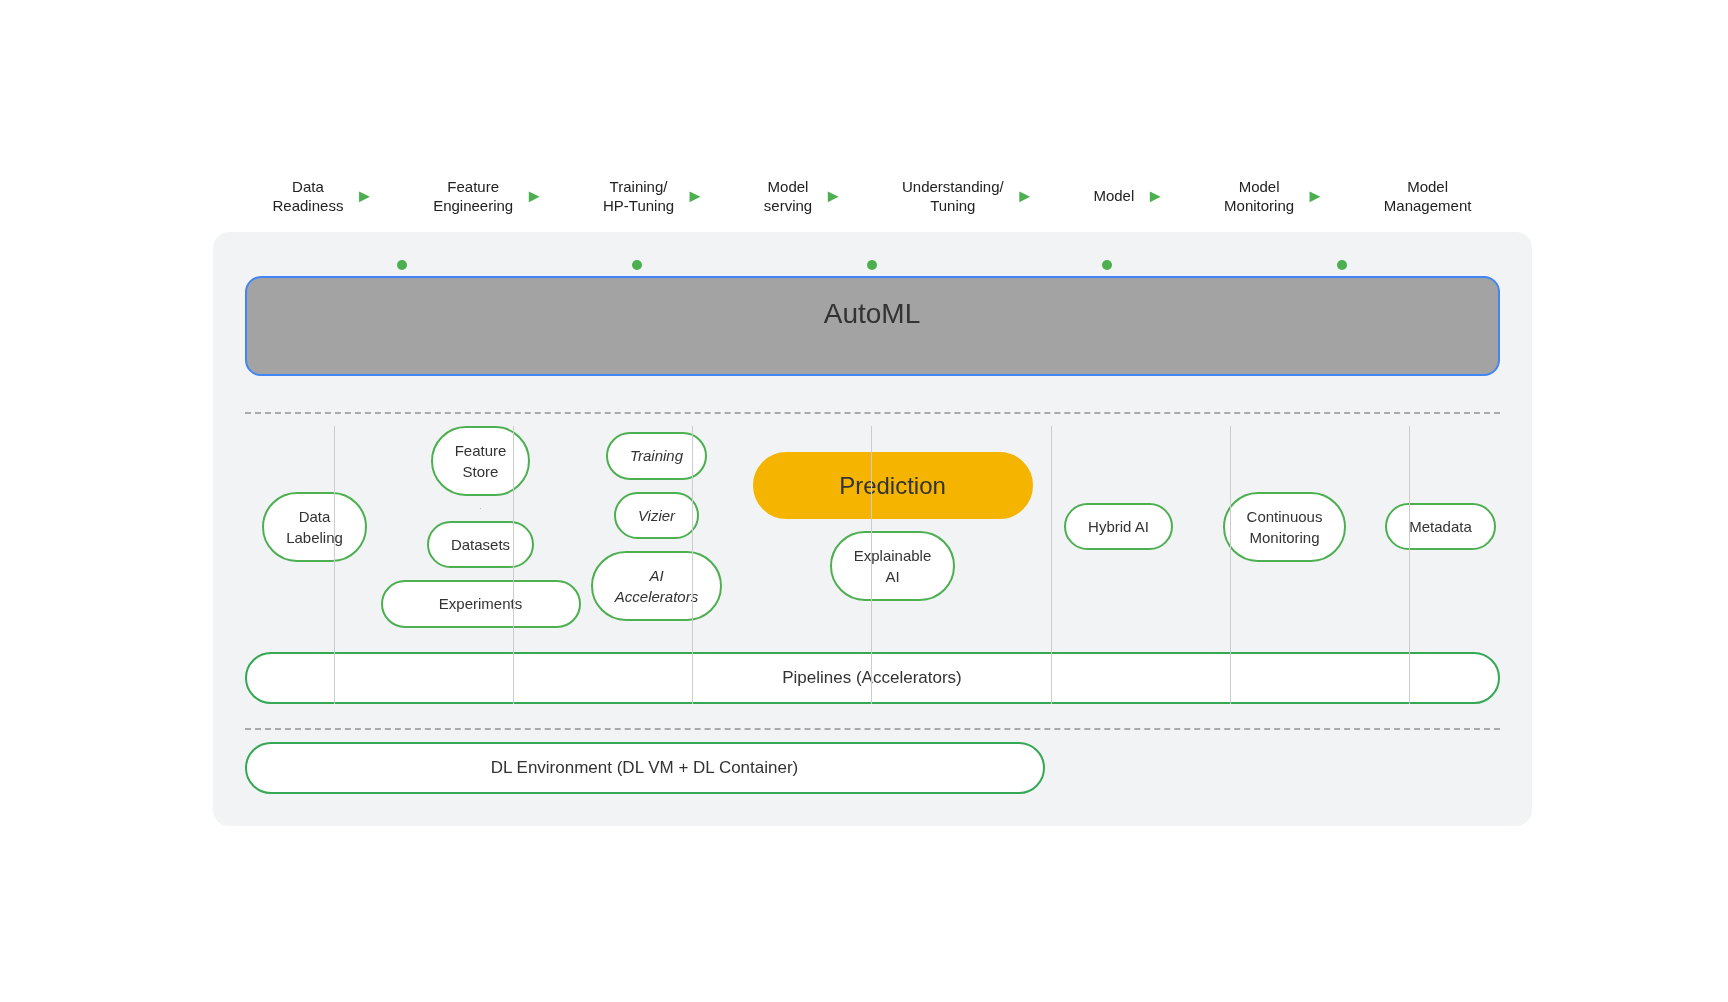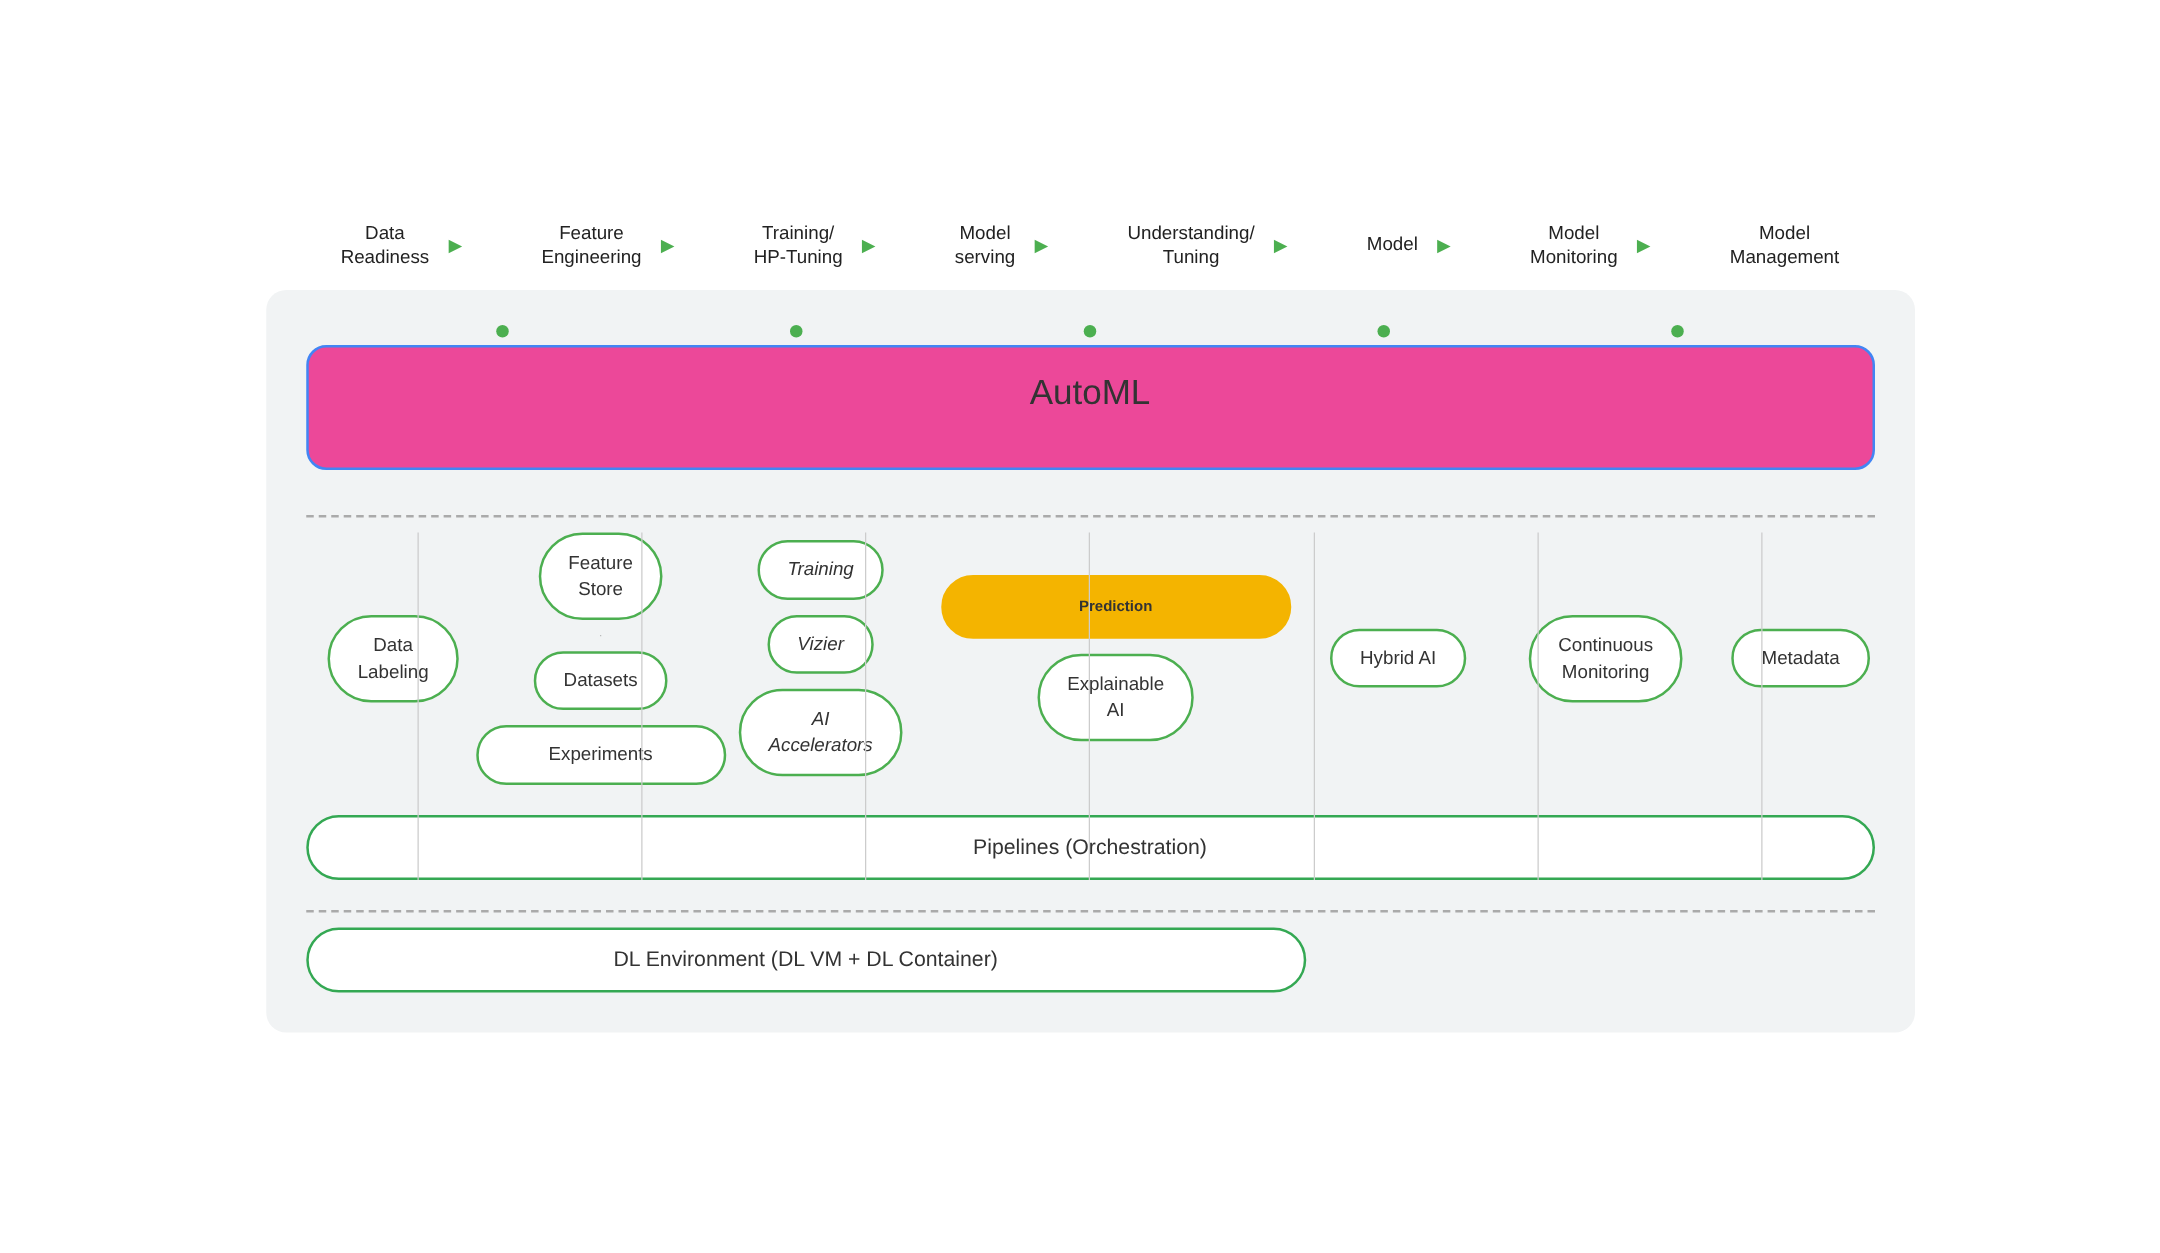--- a/index.html
+++ b/index.html
@@ -52,21 +52,21 @@
     }
 
     
     .automl-section {
       padding: 28px 32px 24px 32px;
       position: relative;
     }
     .automl-box {
       border: 2.5px solid #4285F4;
       border-radius: 16px;
-      background: #ec4899;
+      background: #a3a3a3;
       padding: 20px 32px 24px 32px;
       position: relative;
     }
     .automl-title {
       font-size: 28px;
       color: #333;
       text-align: center;
       margin-bottom: 20px;
       font-weight: 400;
     }
@@ -232,39 +232,39 @@
           <div class="pill" style="min-width:200px;">Experiments</div>
         </div>
 
         <div class="col-inner" style="min-width:160px; gap:12px;font-style:italic;">
           <div class="pill">Training</div>
           <div class="pill">Vizier</div>
           <div class="pill" style="line-height:1.4;">AI<br>Accelerators</div>
         </div>
 
         <div class="col-inner" style="min-width:280px; gap:12px;">
-          <div class="pill-gold" style="min-width:280px; font-size:12px; padding:16px 60px;font-weight:bold;">Prediction</div>
+          <div class="pill-gold" style="min-width:280px; font-size:24px; padding:16px 60px;">Prediction</div>
           <div class="pill" style="line-height:1.4;">Explainable<br>AI</div>
         </div>
 
         <div class="col-inner" style="min-width:140px;">
           <div class="pill">Hybrid AI</div>
         </div>
 
         <div class="col-inner" style="min-width:160px;">
           <div class="pill" style="line-height:1.4;">Continuous<br>Monitoring</div>
         </div>
 
         <div class="col-inner" style="min-width:120px;">
           <div class="pill">Metadata</div>
         </div>
       </div>
 
       <div style="margin-top: 24px;">
-        <div style="border: 2px solid #34A853; border-radius: 50px; background:#fff; padding:14px 32px; text-align:center; font-size:17px; color:#333;">Pipelines (Orchestration)</div>
+        <div style="border: 2px solid #34A853; border-radius: 50px; background:#fff; padding:14px 32px; text-align:center; font-size:17px; color:#333;">Pipelines (Accelerators)</div>
       </div>
     </div>
 
     <hr class="dashed-line" style="margin-top:24px;">
 
     <div style="padding: 0 32px;">
       <div style="display:flex; flex-direction:column; gap:1px; max-width:800px;justify-content:flex-end;">
         <div style="border: 2px solid #34A853; border-radius: 50px; background:#fff; padding:14px 40px; text-align:center; font-size:17px; color:#333;">DL Environment (DL VM + DL Container)</div>
       </div>
     </div>

